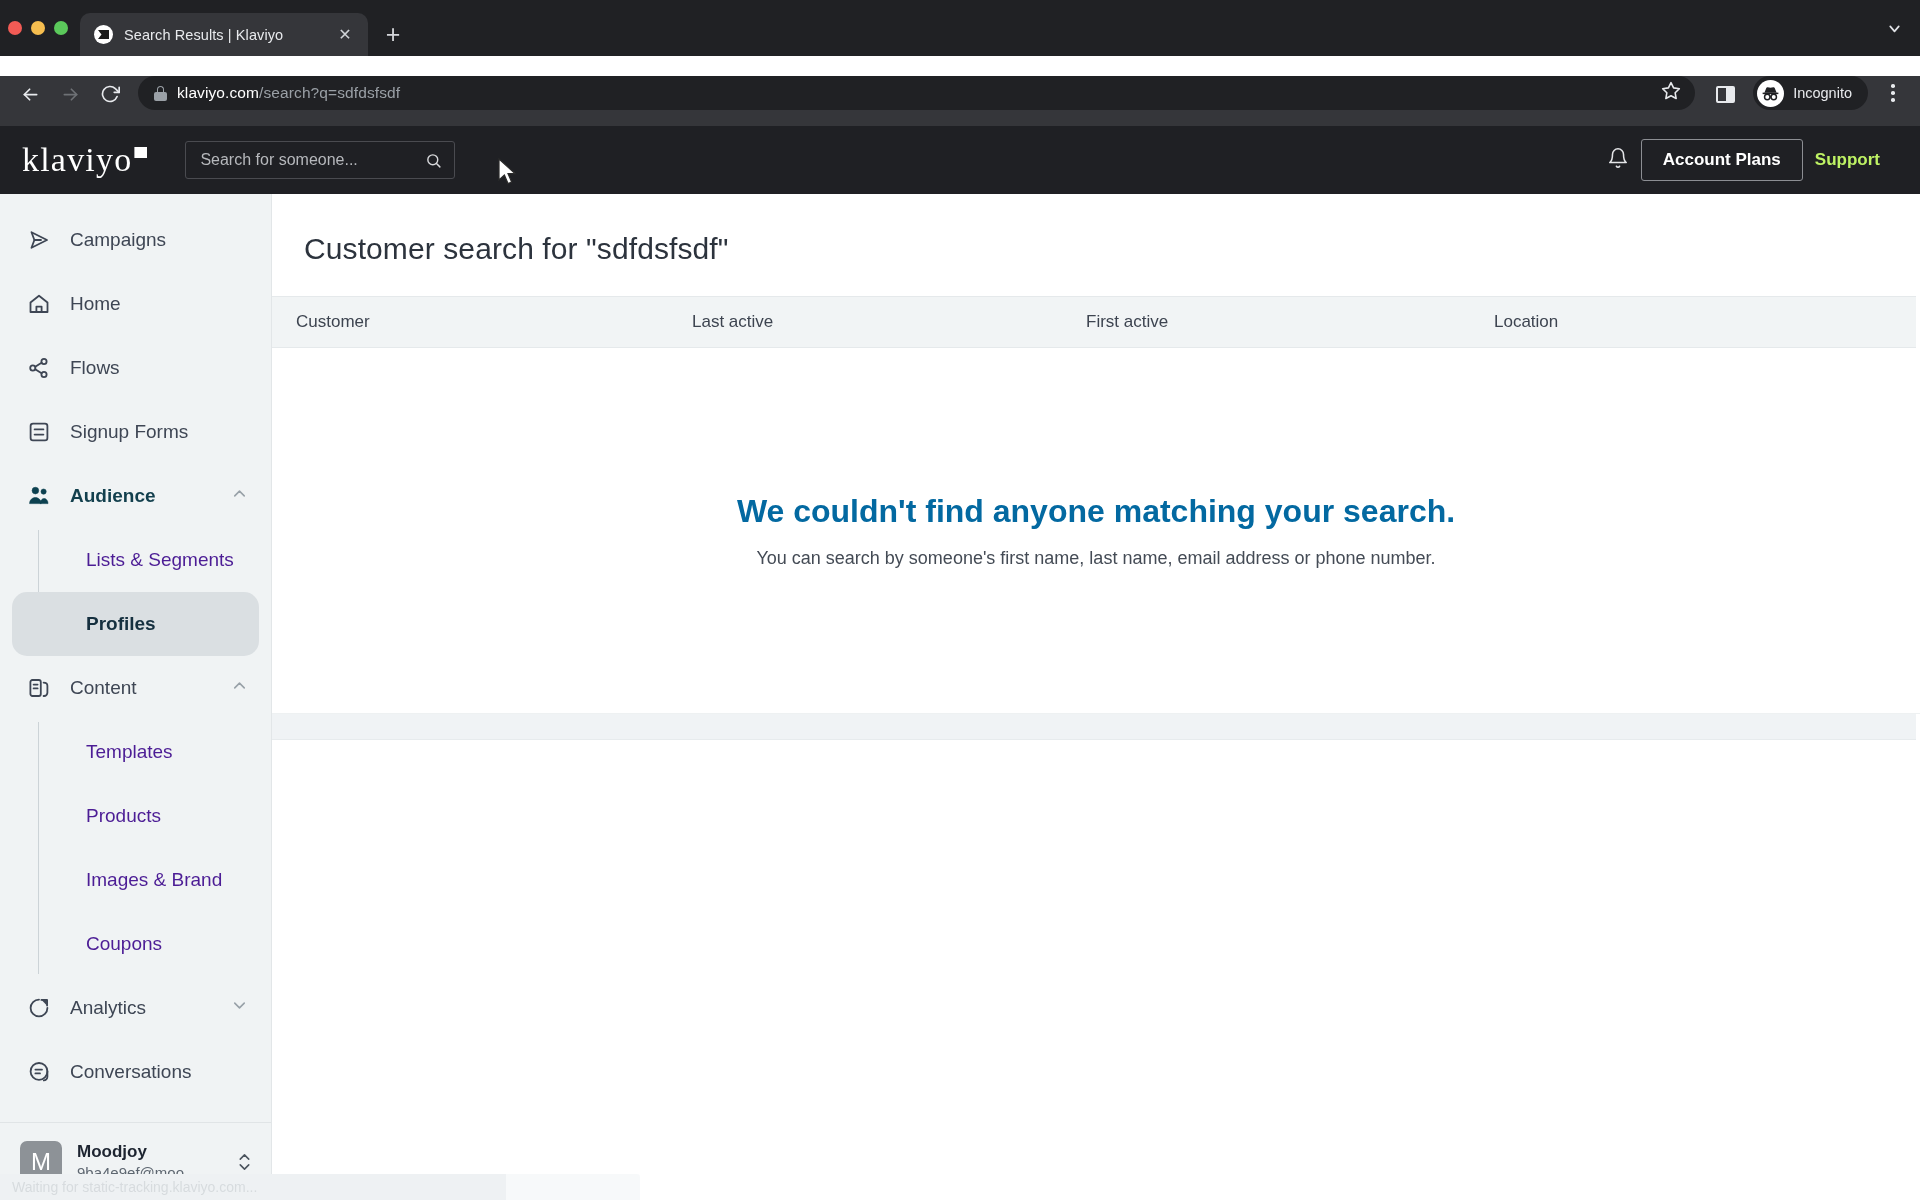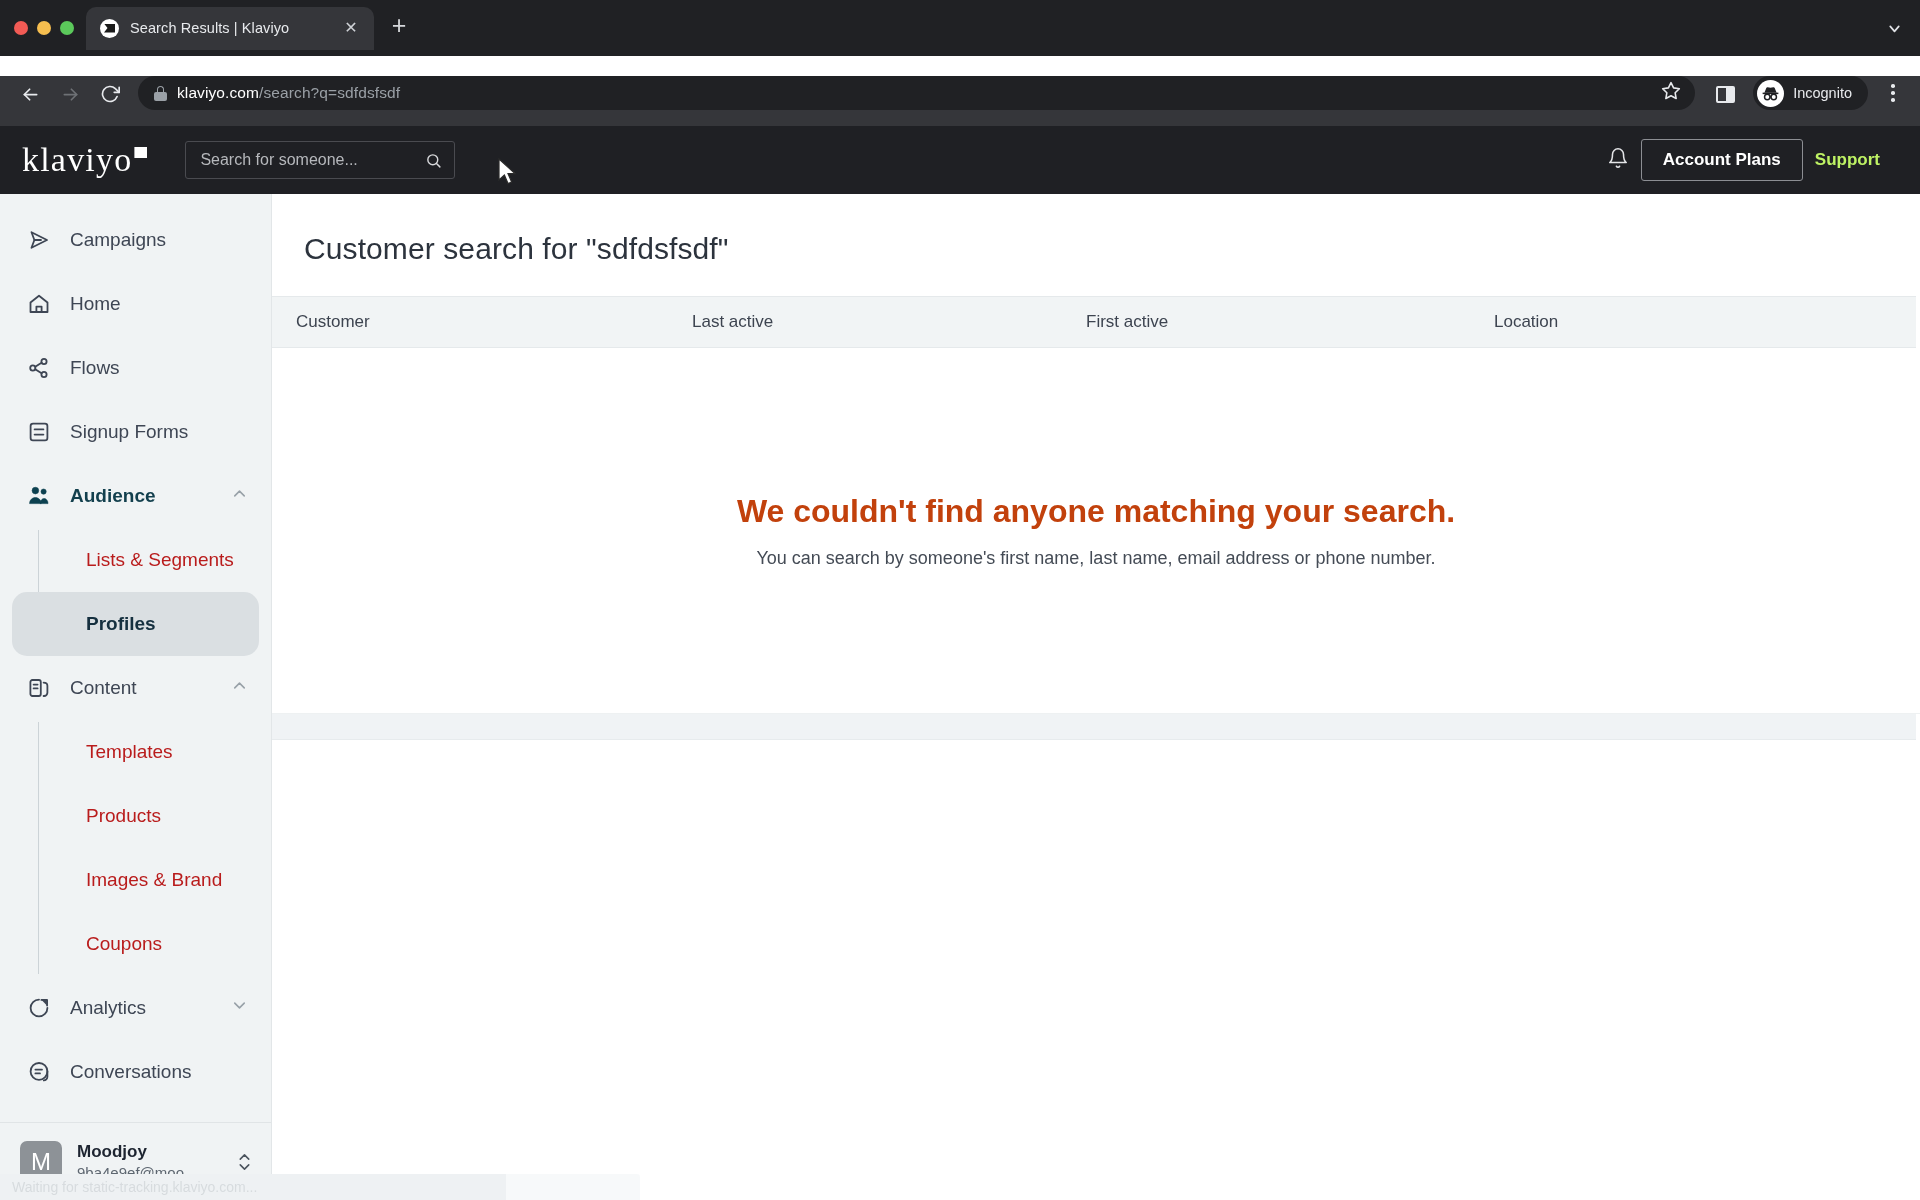--- a/index.html
+++ b/index.html
@@ -8,21 +8,21 @@
     overflow: hidden;
     font-family: "Liberation Sans", sans-serif;
     background: #ffffff;
   }
 
   
   .browser { width: 1920px; height: 1200px; display: flex; flex-direction: column; }
 
   .tabstrip {
     height: 56px; background: #202124; position: relative;
-    display: flex; align-items: center; padding-left: 6px; flex: 0 0 56px;
+    display: flex; align-items: flex-end; padding-left: 0; flex: 0 0 56px;
   }
   .traffic { display: flex; align-items: center; gap: 9px; height: 56px; padding: 0 12px 0 8px; }
   .dot { width: 14px; height: 14px; border-radius: 50%; }
   .dot.red { background: #f25b55; }
   .dot.yellow { background: #f6be4f; }
   .dot.green { background: #5bc95b; }
 
   .tab {
     height: 43px; width: 288px; background: #35363a;
     border-radius: 10px 10px 0 0;
@@ -139,21 +139,21 @@
   .nav-item .caret { margin-left: auto; }
   .nav-item .caret svg { stroke: #98a1a8; fill: none; }
 
   .subnav { position: relative; padding-left: 0; }
   .subnav::before {
     content: ''; position: absolute; left: 38px; top: 2px; bottom: 2px;
     width: 1px; background: #ccd3d7;
   }
   .sub-item {
     height: 64px; display: flex; align-items: center;
-    padding-left: 74px; color: #b91c1c; font-size: 19px; position: relative;
+    padding-left: 74px; color: #4c1d95; font-size: 19px; position: relative;
     margin: 0 12px; border-radius: 7px;
   }
   .sub-item.selected { background: #dadfe2; color: #15303f; font-weight: bold; border-radius: 15px; }
 
   .acct-footer {
     height: 78px; flex: 0 0 78px; border-top: 1px solid #e0e4e6;
     display: flex; align-items: center; gap: 15px; padding: 0 18px 0 20px; background: #f0f3f4;
   }
   .avatar {
     width: 42px; height: 42px; border-radius: 7px; background: #8d9297;
@@ -177,21 +177,21 @@
   .th { font-size: 17px; color: #3d4450; }
   .th.c1 { width: 420px; padding-left: 24px; }
   .th.c2 { width: 394px; }
   .th.c3 { width: 408px; }
   .th.c4 { flex: 1; }
 
   .empty-wrap {
     height: 366px; display: flex; flex-direction: column; align-items: center; justify-content: center;
     gap: 18px; border-bottom: 1px solid #eef1f2;
   }
-  .empty-title { font-size: 32px; font-weight: bold; color: #c2410c; text-align: center; }
+  .empty-title { font-size: 32px; font-weight: bold; color: #0369a1; text-align: center; }
   .empty-sub { font-size: 18px; color: #444b55; text-align: center; }
 
   .table-footer { height: 26px; background: #f0f3f5; border-bottom: 1px solid #e7ebed; margin-right: 4px; }
 
   
   .cursor { position: absolute; left: 498px; top: 158px; z-index: 60; pointer-events: none; }
 
   
   .statusbar {
     position: absolute; left: 0; bottom: 0; height: 26px; width: 640px;

